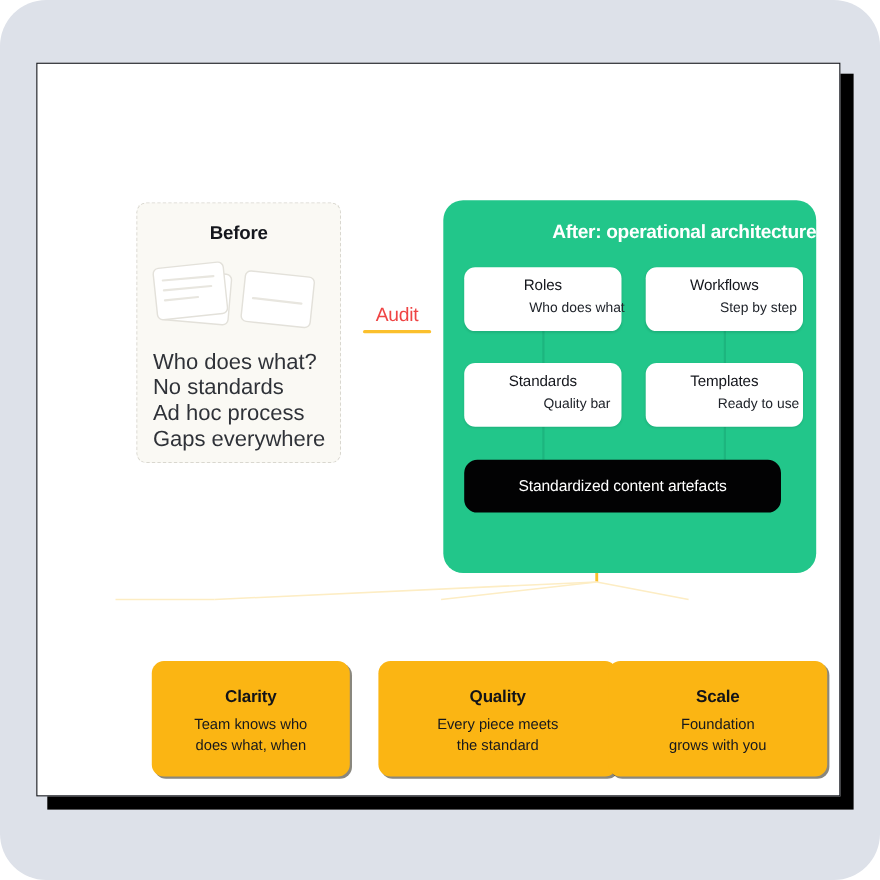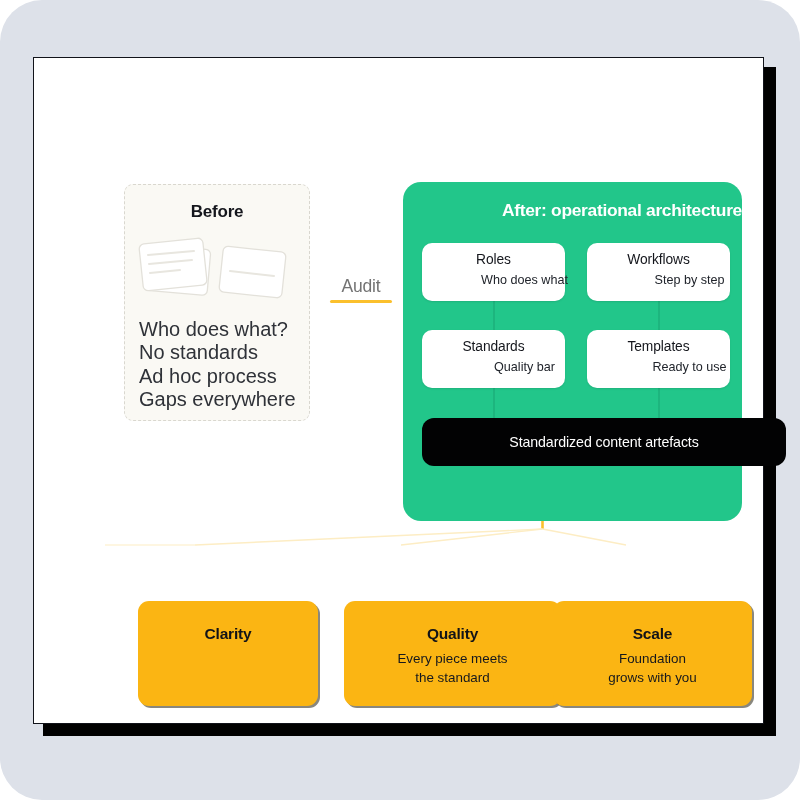--- a/index.html
+++ b/index.html
@@ -94,21 +94,21 @@
 
   
   .audit-wrap {
     position: absolute;
     left: 296px;
     top: 218px;
     width: 62px;
   }
   .audit-text {
     font-size: 17.5px;
-    color: #737373;
+    color: #ef4444;
     text-align: center;
     letter-spacing: -0.2px;
     line-height: 21px;
   }
   .audit-rule {
     margin-top: 3px;
     height: 3.2px;
     background: #fbc02d;
     border-radius: 2px;
   }
@@ -175,21 +175,21 @@
 
   #pillar-0 { left: 19px; top: 61px; }
   #pillar-1 { left: 184px; top: 61px; }
   #pillar-2 { left: 19px; top: 148px; }
   #pillar-3 { left: 184px; top: 148px; }
 
   .artefact-bar {
     position: absolute;
     left: 19px;
     top: 236px;
-    width: 364px;
+    width: 288px;
     height: 48px;
     background: #020203;
     border-radius: 12px;
   }
   .artefact-bar .ab-text {
     position: absolute;
     left: 0;
     top: 0;
     width: 100%;
     height: 48px;
@@ -322,20 +322,22 @@
         <div class="p-sub">Ready to use</div>
       </div>
 
       <div class="artefact-bar">
         <div class="ab-text">Standardized content artefacts</div>
       </div>
     </div>
 
     <div class="outcome" id="outcome-0">
       <div class="o-title">Clarity</div>
+      <div class="o-sub">Team knows who
+does what, when</div>
     </div>
     <div class="outcome" id="outcome-1">
       <div class="o-title">Quality</div>
       <div class="o-sub">Every piece meets
 the standard</div>
     </div>
     <div class="outcome" id="outcome-2">
       <div class="o-title">Scale</div>
       <div class="o-sub">Foundation
 grows with you</div>

